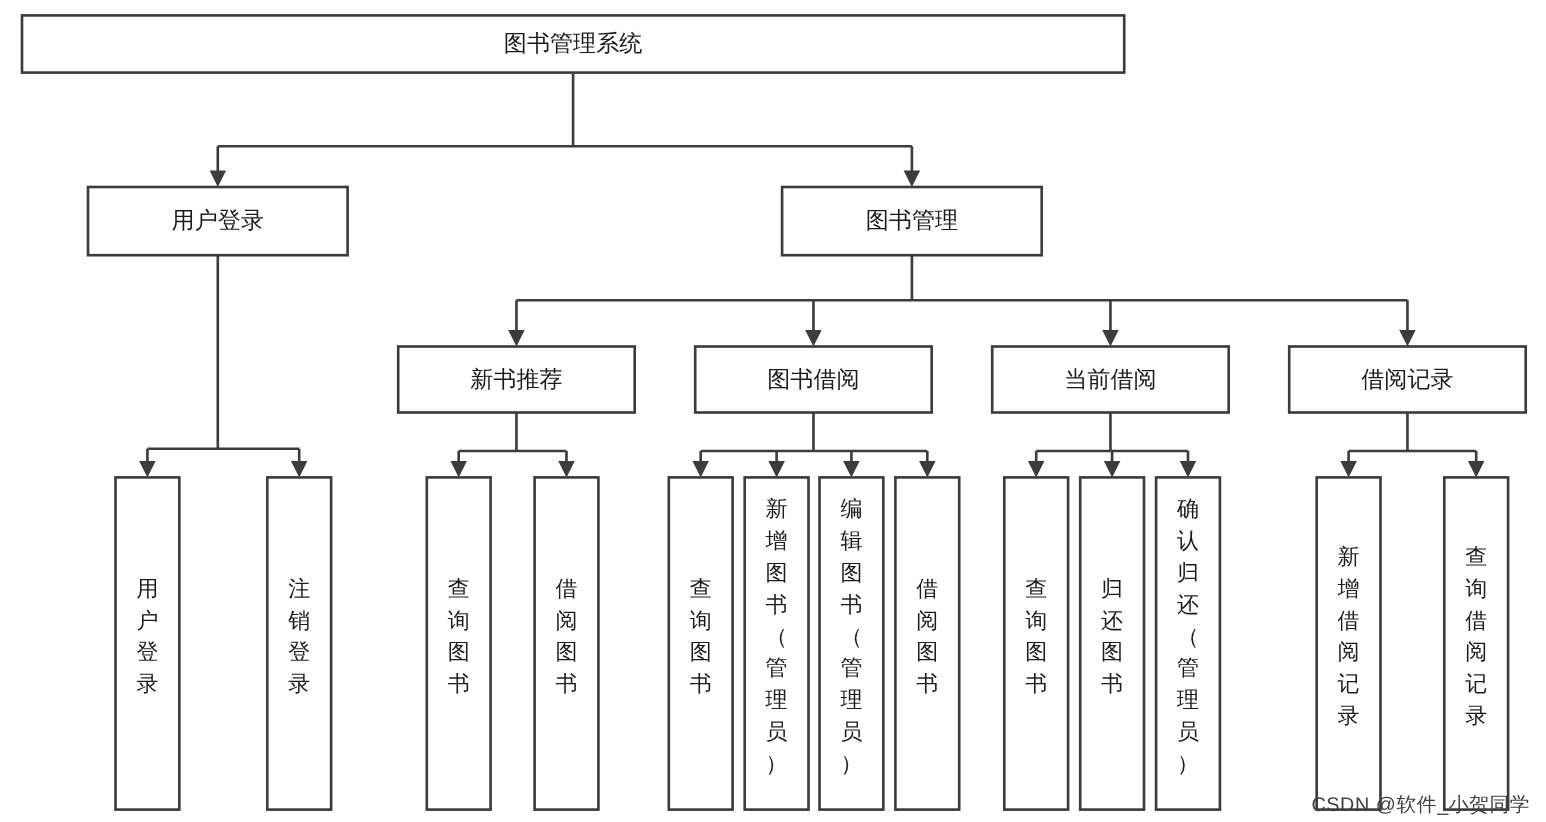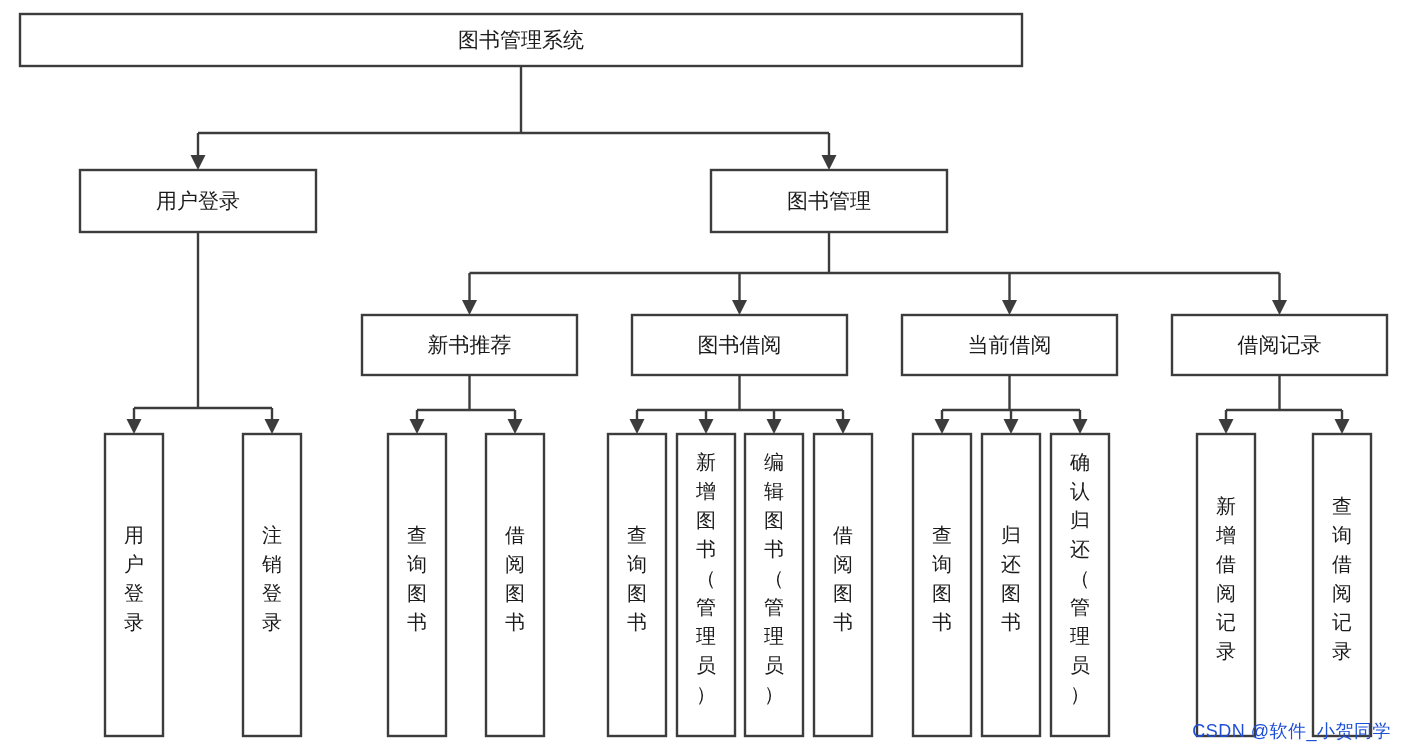--- a/index.html
+++ b/index.html
@@ -51,21 +51,21 @@
     font-family: "Liberation Sans", "DejaVu Sans", sans-serif;
     font-size: 20px;
     text-anchor: middle;
   }
   .watermark {
     position: absolute;
     right: 14px;
     bottom: 4px;
     font-family: "Liberation Sans", "DejaVu Sans", sans-serif;
     font-size: 18px;
-    color: #1d4ed8;
+    color: #404040;
     letter-spacing: 0.5px;
     white-space: nowrap;
     pointer-events: none;
     user-select: none;
   }
 </style>
 </head>
 <body>
 
 <div id="diagram-root">

